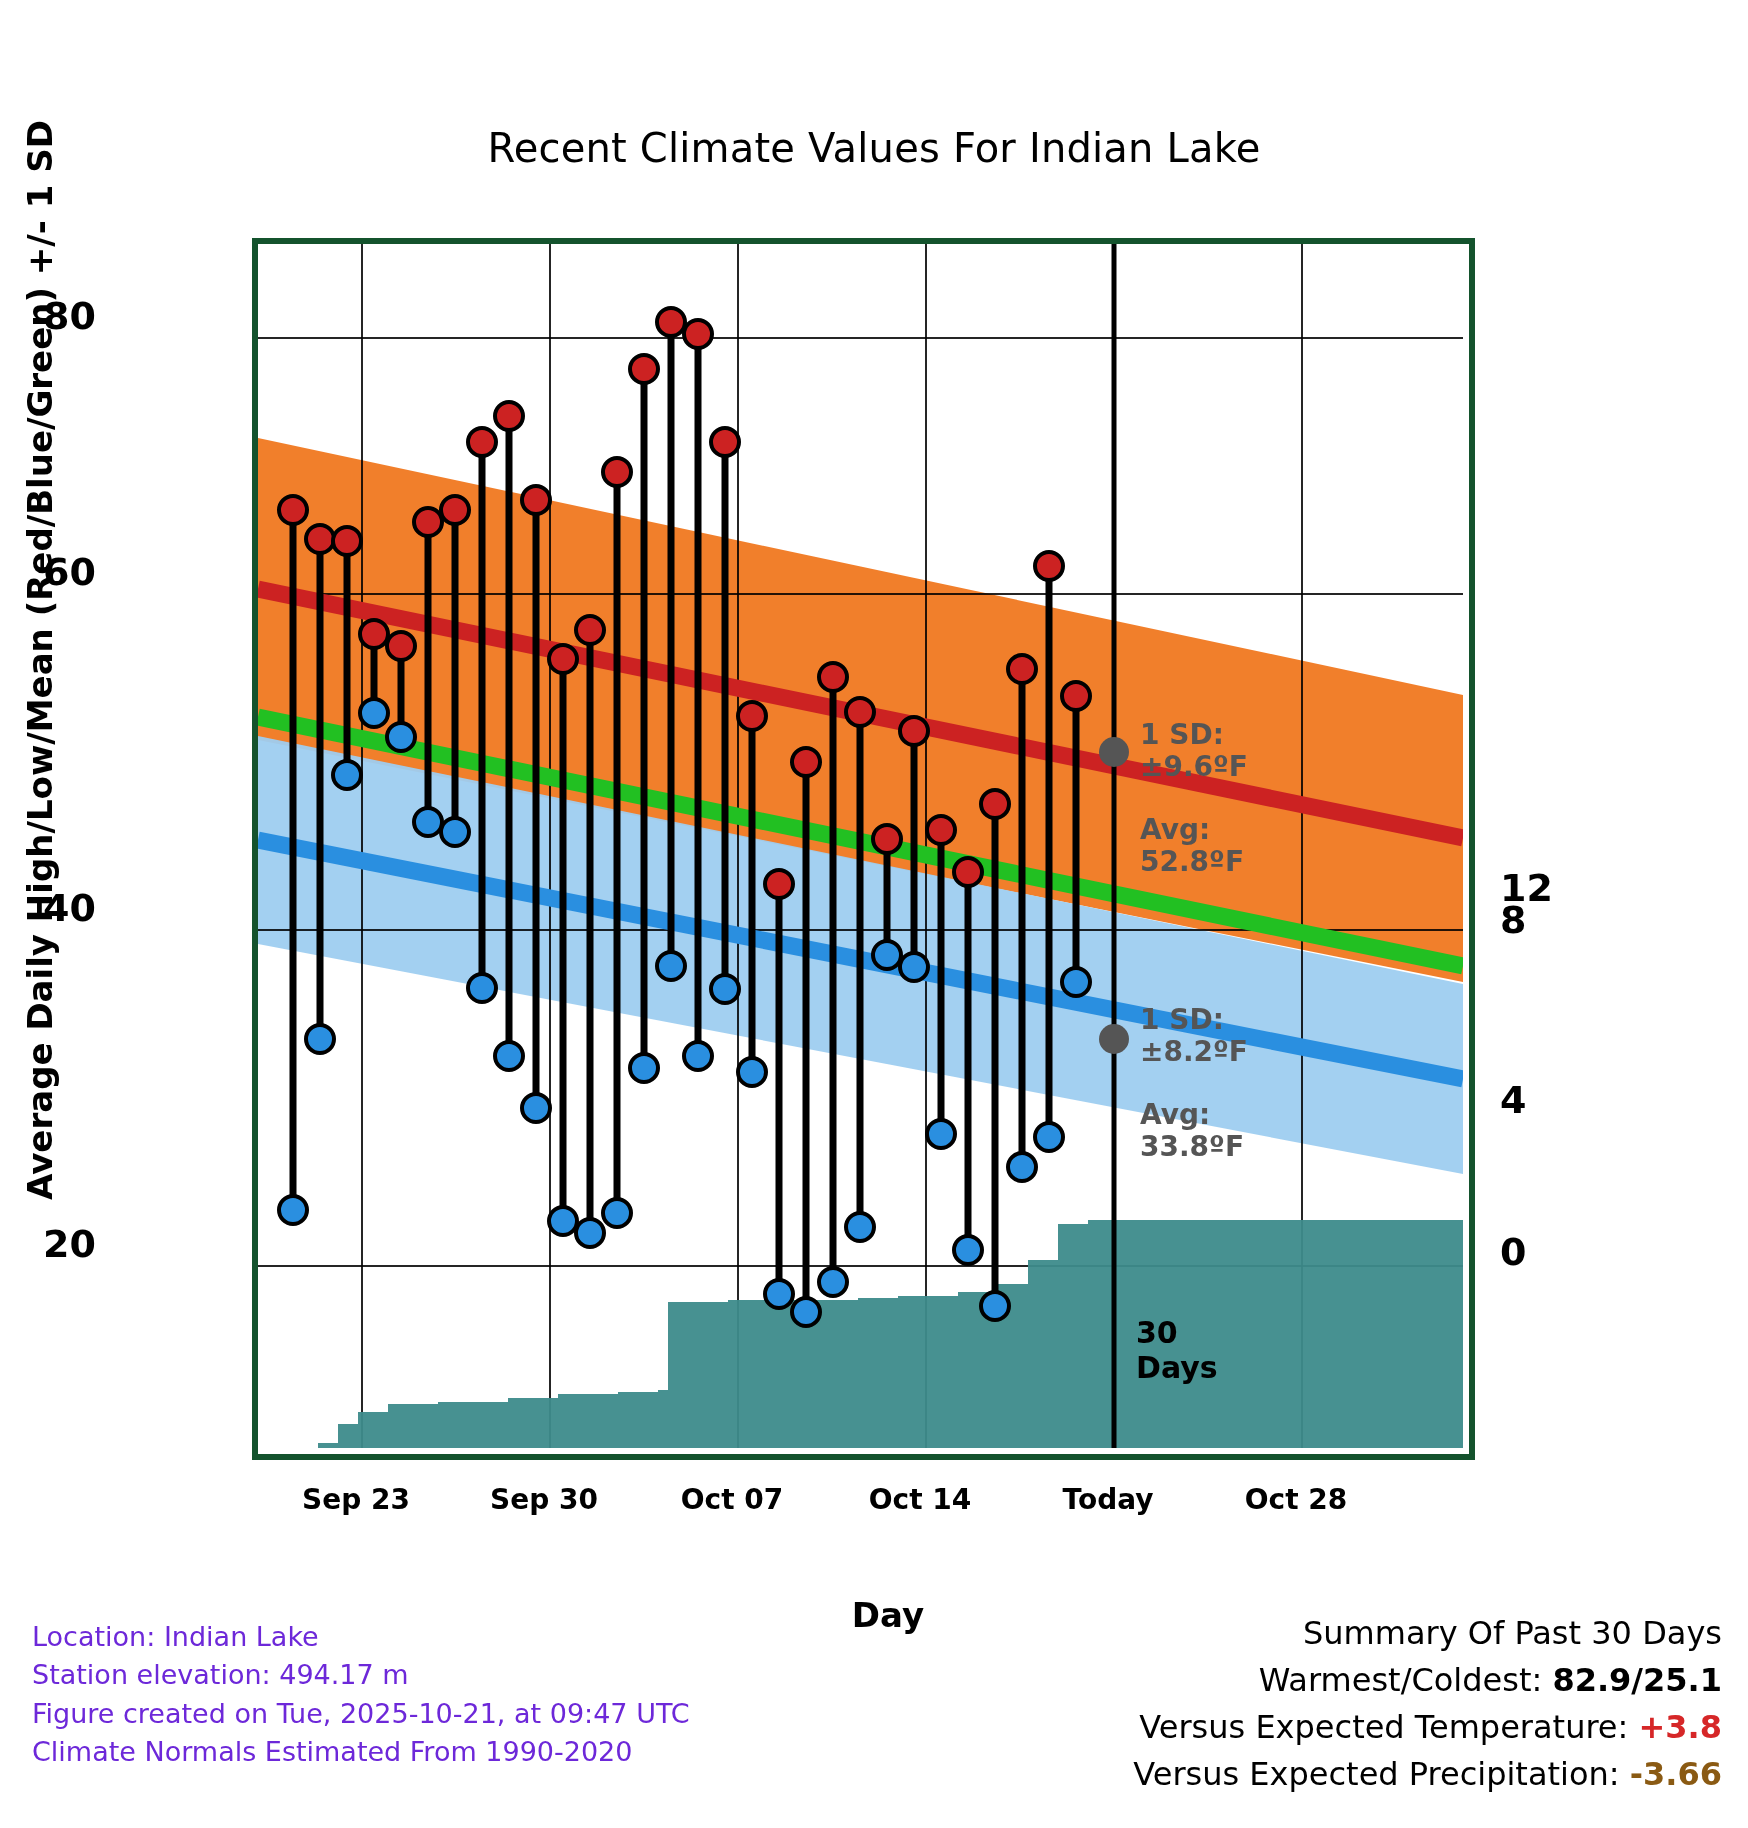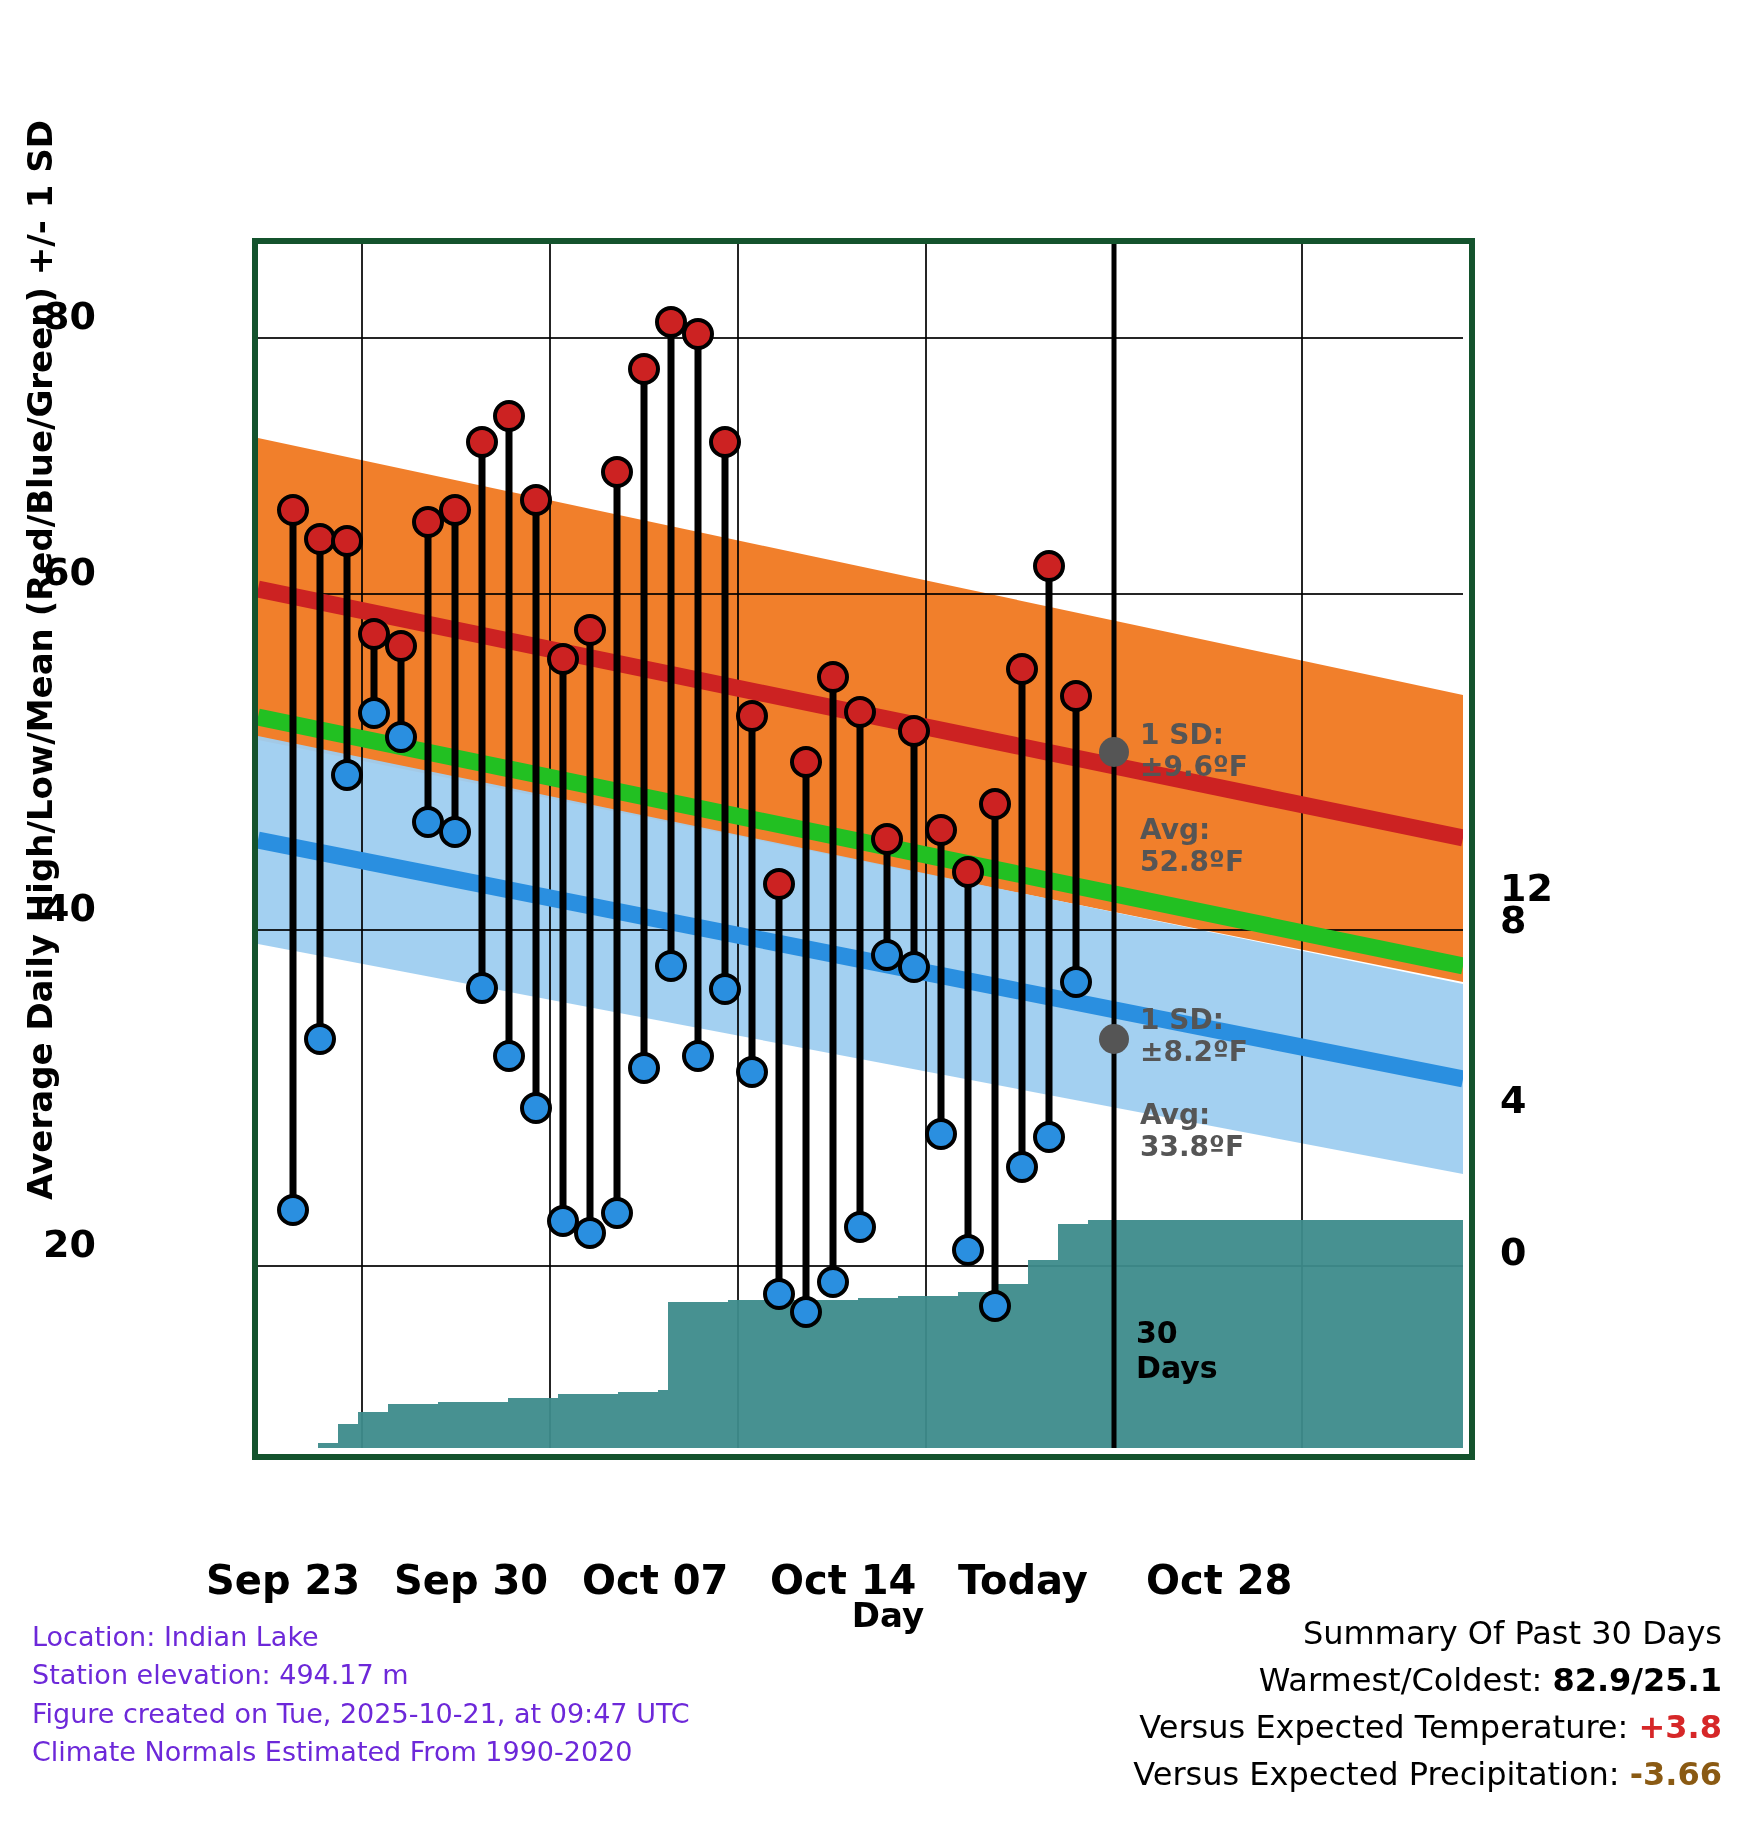--- a/index.html
+++ b/index.html
@@ -32,22 +32,22 @@
 
   .ytick{
     position:absolute;right:1505px;width:200px;text-align:left;
     font-size:38px;font-weight:bold;color:#000;
   }
   .ytick-right{
     position:absolute;left:1500px;width:200px;text-align:left;
     font-size:38px;font-weight:bold;color:#000;
   }
   .xtick{
-    position:absolute;top:1557px;width:300px;
-    font-size:40px;font-weight:bold;color:#000;
+    position:absolute;top:1483px;width:300px;text-align:center;
+    font-size:28px;font-weight:bold;color:#000;
   }
   .xtick.today{font-weight:bold;}
 
   
   .ann{
     position:absolute;font-size:28px;font-weight:bold;color:#555;
     line-height:1.15;white-space:pre-line;
   }
   .ann-days{
     position:absolute;font-size:30px;font-weight:bold;color:#000;
@@ -64,20 +64,21 @@
   .footer-right .row{white-space:nowrap;}
   .val-bold{font-weight:bold;}
   .val-red{color:#d62728;font-weight:bold;}
   .val-brown{color:#8a5a13;font-weight:bold;}
 </style>
 </head>
 <body>
 
 <div id="chart-root">
 
+  <div class="title">Recent Climate Values For Indian Lake</div>
 
   <div class="plot-frame">
     <div class="plot-inner">
       <svg width="1205" height="1204" viewBox="0 0 1205 1204">
         <defs>
           <clipPath id="clipplot">
               <rect x="0" y="0" width="1205" height="1204"></rect>
             </clipPath>
         </defs>
 

